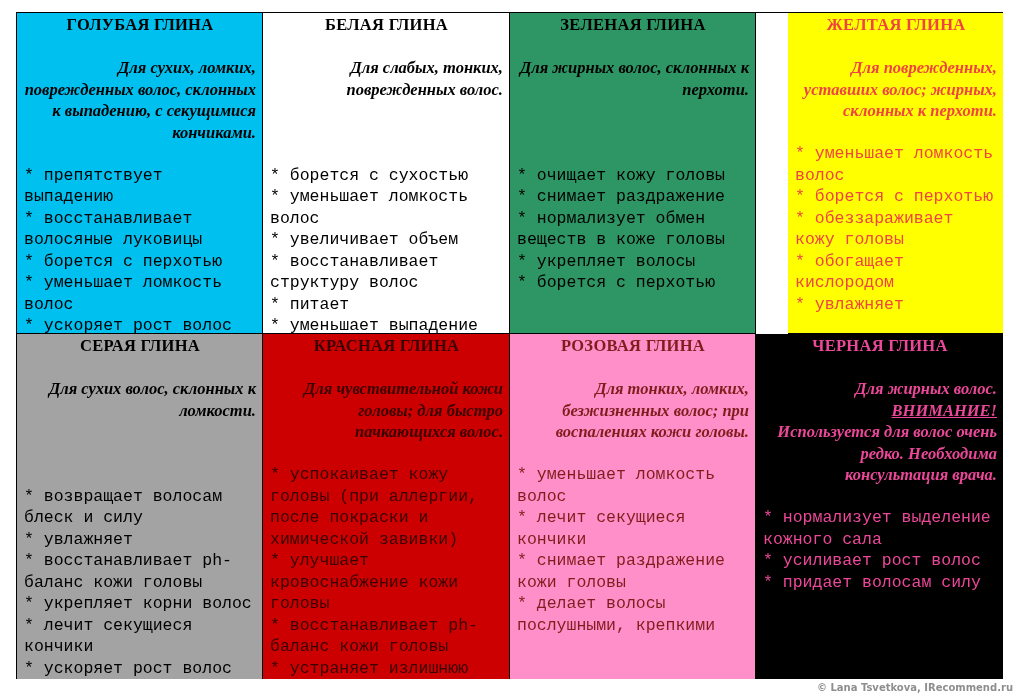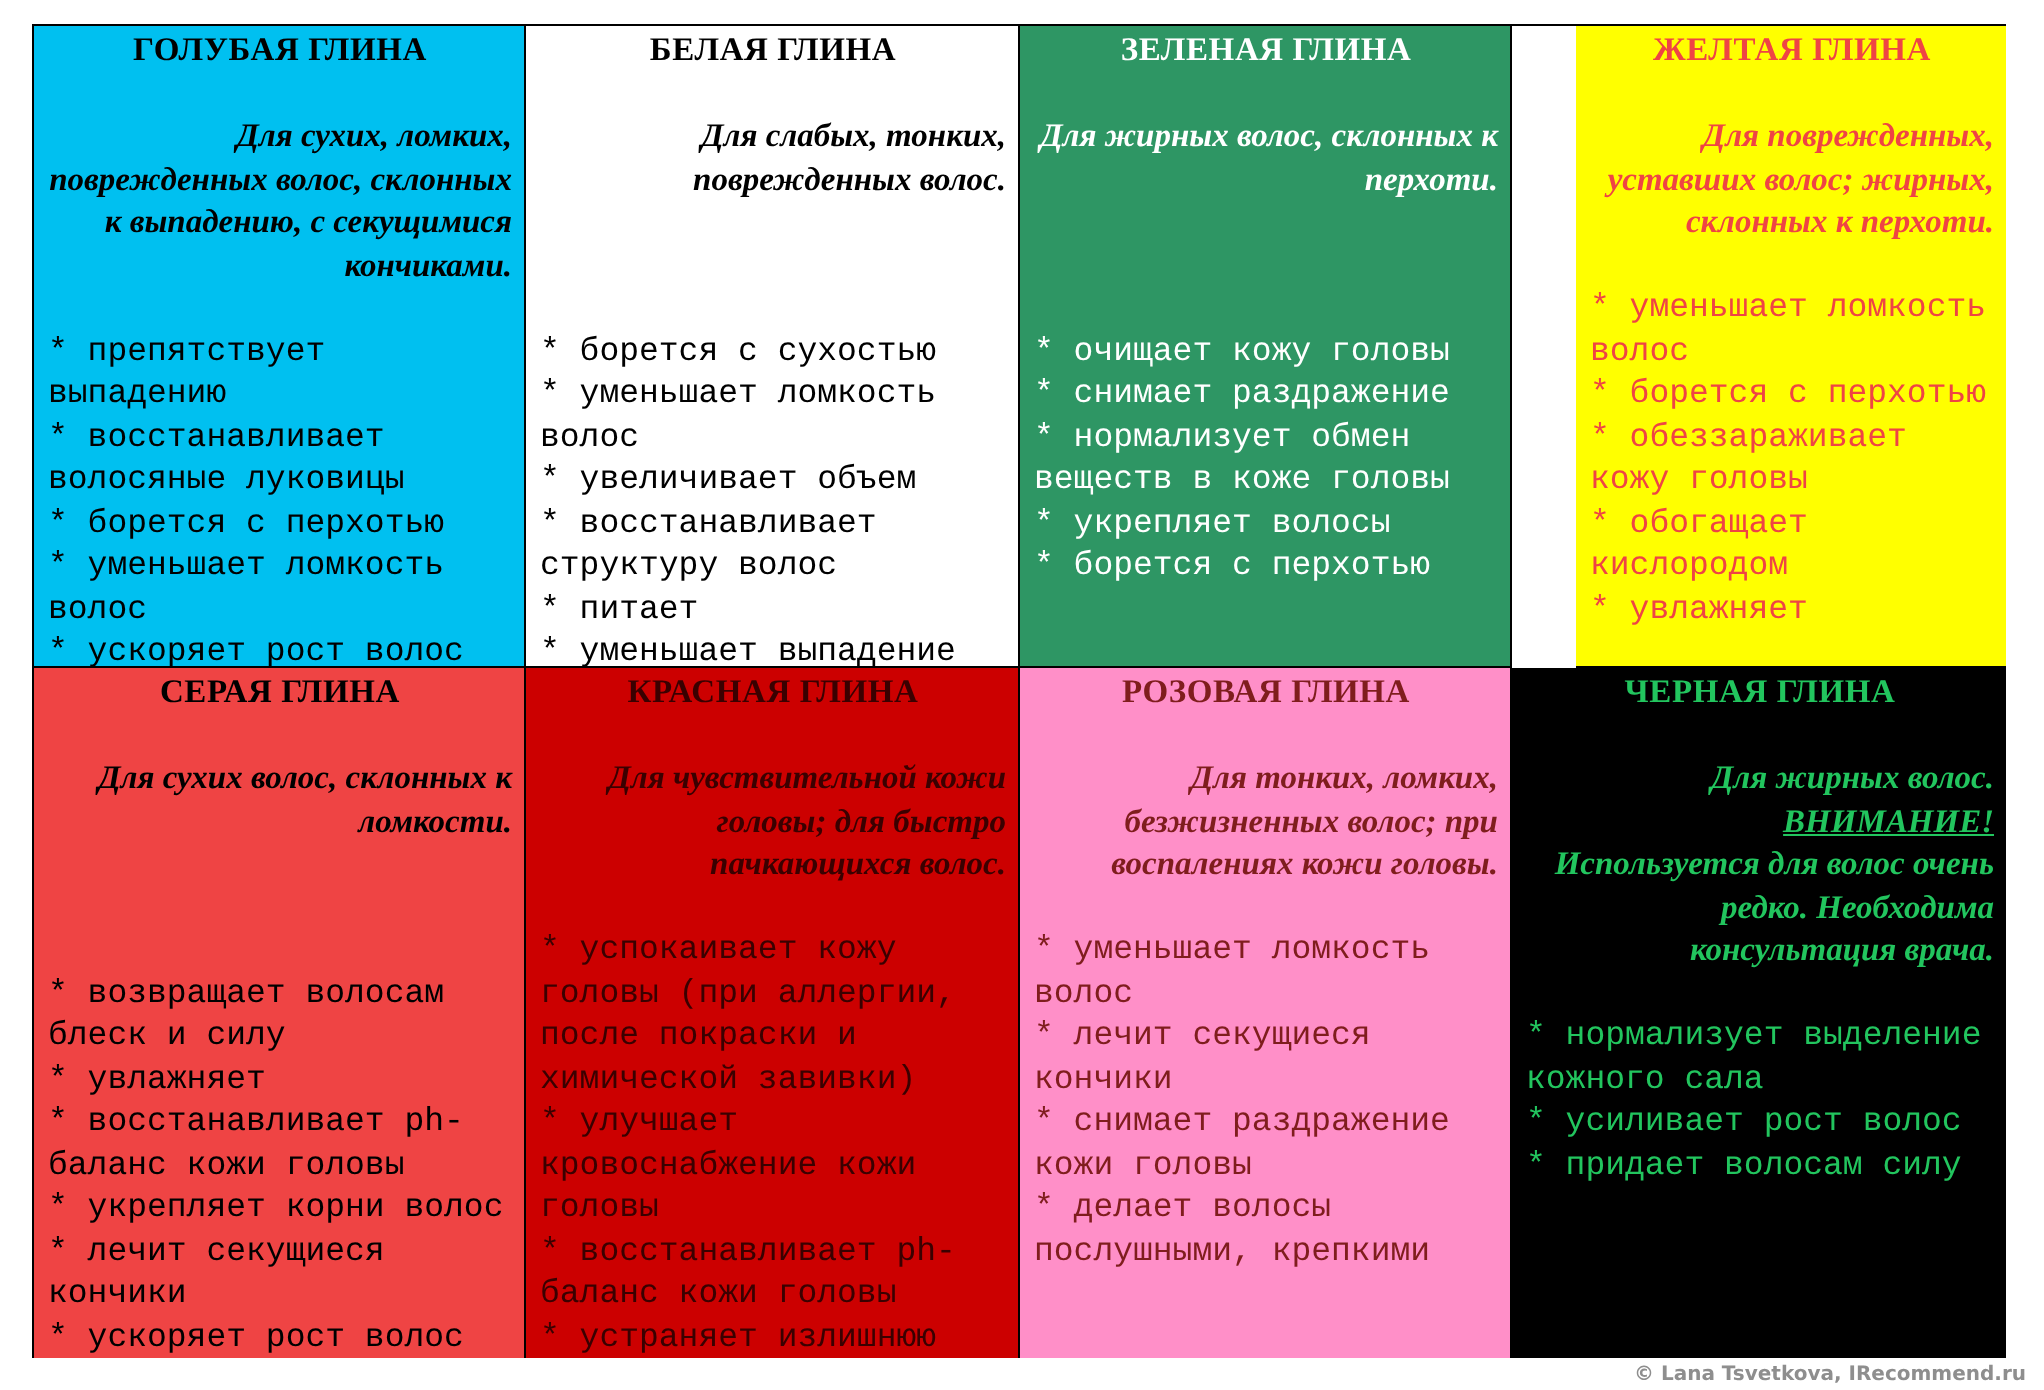--- a/index.html
+++ b/index.html
@@ -102,21 +102,21 @@
     <ul class="benefits">
       <li>* борется с сухостью</li>
       <li>* уменьшает ломкость волос</li>
       <li>* увеличивает объем</li>
       <li>* восстанавливает структуру волос</li>
       <li>* питает</li>
       <li>* уменьшает выпадение</li>
     </ul>
   </div>
 
-  <div class="cell" style="background: rgb(46, 150, 100); color: #ffffff;">
+  <div class="cell" style="background: rgb(46, 150, 100); color: #000000;">
     <div class="title">ЗЕЛЕНАЯ ГЛИНА</div>
     <p class="subtitle">Для жирных волос, склонных к перхоти.</p>
     <div class="spacer"></div>
     <div class="spacer"></div>
     <div class="spacer"></div>
     <ul class="benefits">
       <li>* очищает кожу головы</li>
       <li>* снимает раздражение</li>
       <li>* нормализует обмен веществ в коже головы</li>
       <li>* укрепляет волосы</li>
@@ -130,21 +130,21 @@
     <div class="spacer"></div>
     <ul class="benefits">
       <li>* уменьшает ломкость волос</li>
       <li>* борется с перхотью</li>
       <li>* обеззараживает кожу головы</li>
       <li>* обогащает кислородом</li>
       <li>* увлажняет</li>
     </ul>
   </div>
 
-  <div class="cell" style="background: #ef4444; color: rgb(0, 0, 0);">
+  <div class="cell" style="background: #a3a3a3; color: rgb(0, 0, 0);">
     <div class="title">СЕРАЯ ГЛИНА</div>
     <p class="subtitle">Для сухих волос, склонных к ломкости.</p>
     <div class="spacer"></div>
     <div class="spacer"></div>
     <div class="spacer"></div>
     <ul class="benefits">
       <li>* возвращает волосам блеск и силу</li>
       <li>* увлажняет</li>
       <li>* восстанавливает ph-баланс кожи головы</li>
       <li>* укрепляет корни волос</li>
@@ -170,21 +170,21 @@
     <p class="subtitle">Для тонких, ломких, безжизненных волос; при воспалениях кожи головы.</p>
     <div class="spacer"></div>
     <ul class="benefits">
       <li>* уменьшает ломкость волос</li>
       <li>* лечит секущиеся кончики</li>
       <li>* снимает раздражение кожи головы</li>
       <li>* делает волосы послушными, крепкими</li>
     </ul>
   </div>
 
-  <div class="cell" style="background: rgb(0, 0, 0); color: #22c55e;">
+  <div class="cell" style="background: rgb(0, 0, 0); color: #ec4899;">
     <div class="title">ЧЕРНАЯ ГЛИНА</div>
     <p class="subtitle">
       <span>Для жирных волос.</span><br>
       <span class="warn">ВНИМАНИЕ!</span><br>
       <span>Используется для волос очень редко. Необходима консультация врача.</span>
     </p>
     <div class="spacer"></div>
     <ul class="benefits">
       <li>* нормализует выделение кожного сала</li>
       <li>* усиливает рост волос</li>

